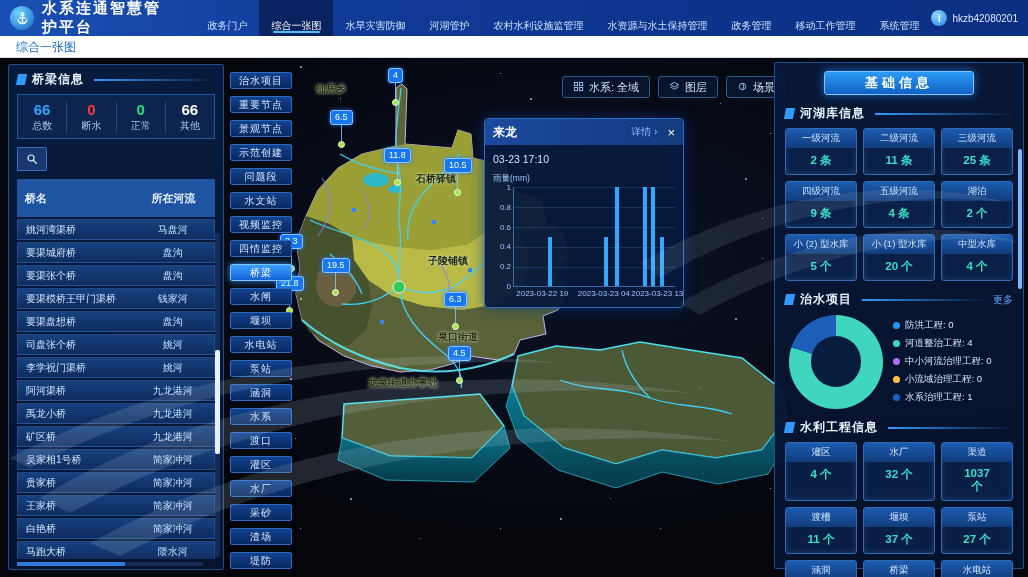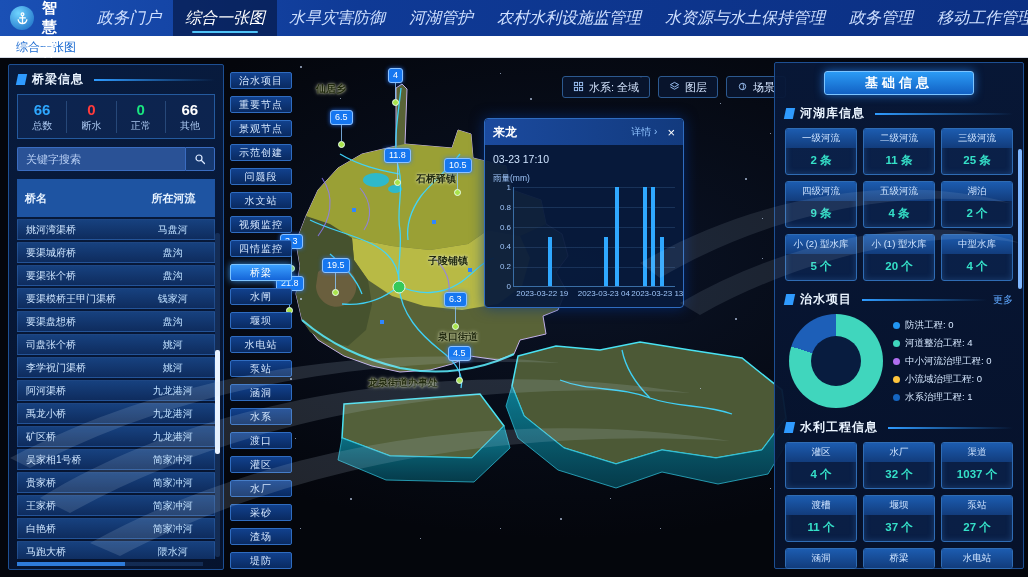--- a/index.html
+++ b/index.html
@@ -7,22 +7,22 @@
     font-family:"Liberation Sans","DejaVu Sans",sans-serif; }
 
   
   .topbar { height:36px; display:flex; align-items:center; padding:0 10px;
     background:linear-gradient(90deg,#1a50b5 0%,#0f3a96 35%,#0b2f82 100%); position:relative; }
   .logo { width:24px; height:24px; border-radius:50%;
     background:radial-gradient(circle at 35% 30%,#6fd4ff,#1565c0); display:flex;
     align-items:center; justify-content:center; flex:0 0 auto; }
   .app-title { color:#fff; font-size:15px; font-weight:bold; letter-spacing:2px; margin-left:8px; }
   .nav-items { display:flex; margin-left:26px; height:36px; }
-  .nav-item { padding:0 12px; line-height:36px; font-size:16px; color:#cfe0ff;
-    cursor:pointer; position:relative; white-space:nowrap;font-style:italic; }
+  .nav-item { padding:8px 12px; line-height:36px; font-size:10px; color:#cfe0ff;
+    cursor:pointer; position:relative; white-space:nowrap; }
   .nav-item.active { background:rgba(4,18,56,.6); color:#fff; }
   .nav-item.active::after { content:""; position:absolute; left:18%; right:18%; bottom:3px;
     height:2px; background:#4fc3f7; border-radius:1px; }
   .user-box { margin-left:auto; display:flex; align-items:center; gap:5px; cursor:pointer; }
   .avatar { width:16px; height:16px; border-radius:50%; background:radial-gradient(circle at 35% 30%,#8fd4ff,#1e88e5);
     color:#fff; font-size:10px; display:flex; align-items:center; justify-content:center; font-weight:bold; }
   .user-name { color:#dce9ff; font-size:10px; }
 
   
   .breadcrumb-bar { height:22px; background:#fff; border-bottom:1px solid #d5dbe6;
@@ -126,23 +126,23 @@
     border:1px solid #1d4f93; border-radius:2px; padding:8px 10px; }
   .basic-btn { width:150px; height:24px; margin:0 auto 10px; display:block;
     background:linear-gradient(180deg,#2b9bf5,#1261c4); border:1px solid #7cc4ff; border-radius:3px;
     color:#fff; font-weight:bold; font-size:13px; letter-spacing:4px; cursor:pointer;
     box-shadow:0 0 10px rgba(40,140,255,.7); font-family:inherit; }
   .cards { display:grid; grid-template-columns:repeat(3,1fr); gap:6px; margin-bottom:10px; }
   .card { border:1px solid #2f6cb4; border-radius:3px; background:rgba(14,40,86,.6);
     overflow:hidden; box-shadow:inset 0 0 6px rgba(80,160,255,.25); }
   .card-label { font-size:9.5px; color:#cfe4ff; text-align:center; padding:3px 2px;
     background:linear-gradient(180deg,#1c5cb0,#123c7c); white-space:nowrap; overflow:hidden; }
-  .card-value { font-size:11.5px; font-weight:bold; color:#35e0c8; text-align:center; padding:5px 8px 6px;border-radius:8px; }
+  .card-value { font-size:11.5px; font-weight:bold; color:#35e0c8; text-align:center; padding:5px 15px 6px;border-radius:8px; }
   .more-link { margin-left:auto; font-size:10px; color:#5fa8ff; cursor:pointer; }
-  .proj-body { display:flex; align-items:flex-start; margin-bottom:10px; }
+  .proj-body { display:flex; align-items:center; margin-bottom:10px; }
   .donut { position:relative; width:94px; height:94px; border-radius:50%; flex:0 0 auto; margin-left:4px; }
   .donut-hole { position:absolute; inset:23%; border-radius:50%; background:#081c3f; }
   .legend { flex:1; padding-left:10px; }
   .legend-item { display:flex; align-items:center; gap:5px; margin:5px 0; font-size:9.5px; color:#d6e8ff; }
   .legend-dot { width:7px; height:7px; border-radius:50%; flex:0 0 auto; }
   .rp-scroll { position:absolute; right:1px; top:86px; width:4px; height:140px;
     background:#7fb7ff; border-radius:2px; }
 
   .watermark { position:absolute; inset:0; z-index:40; pointer-events:none; }
 </style>
@@ -327,21 +327,20 @@
           <div class="stat">
             <div class="stat-value" style="color: rgb(25, 229, 127);">0</div>
             <div class="stat-label">正常</div>
           </div>
           <div class="stat">
             <div class="stat-value" style="color: rgb(255, 255, 255);">66</div>
             <div class="stat-label">其他</div>
           </div>
         </div>
       <div class="search-row">
-        <input class="search-input" placeholder="关键字搜索" style="">
         <div class="search-btn">
           <svg width="12" height="12" viewBox="0 0 24 24" fill="none" stroke="#dce9ff" stroke-width="2.4" stroke-linecap="round">
             <circle cx="10" cy="10" r="6"></circle>
               <line x1="15" y1="15" x2="21" y2="21"></line>
           </svg>
         </div>
       </div>
       <div class="tbl-head">
         <span class="col-name">桥名</span>
         <span class="col-river">所在河流</span>

